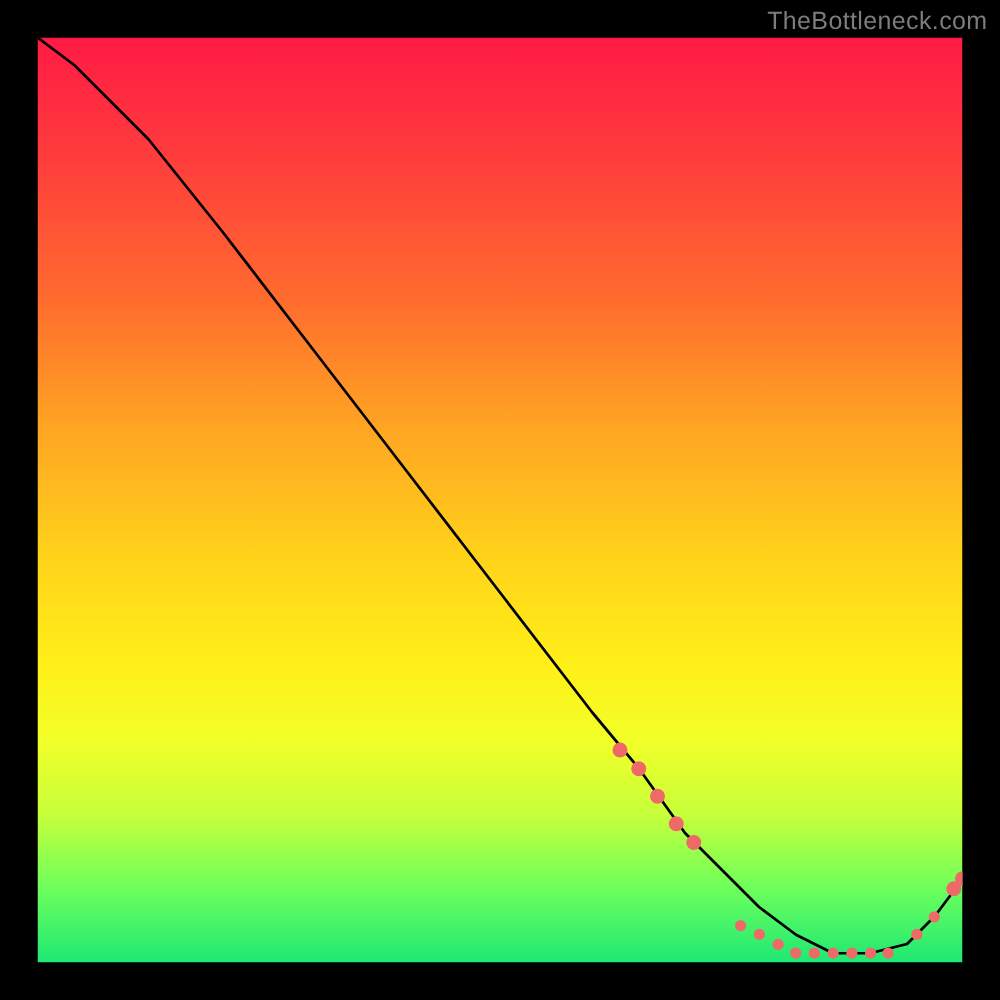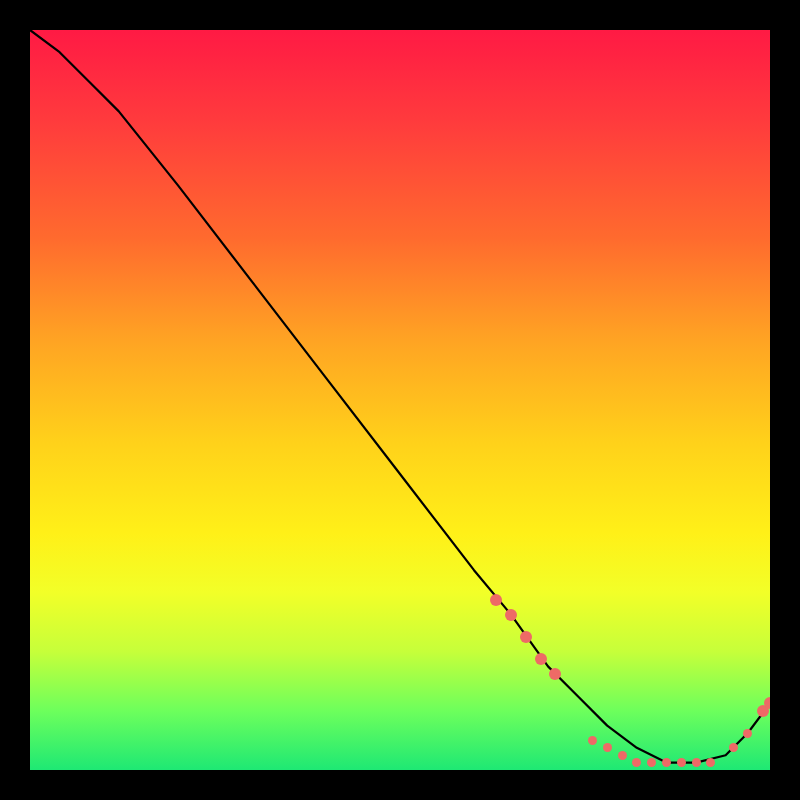--- a/index.html
+++ b/index.html
@@ -73,20 +73,21 @@
     height: 9px;
     margin-left: -4.5px;
     margin-top: -4.5px;
   }
 </style>
 </head>
 <body>
 
 <div class="stage">
 
+  <div class="watermark">TheBottleneck.com</div>
 
   <div class="plot">
     <div class="gradient"></div>
 
     <svg class="curve-svg" viewBox="0 0 740 740" preserveAspectRatio="none">
       <path d="M0.0 0.0 L29.6 22.2 L59.2 51.8 L88.8 81.4 L148.0 155.4 L222.0 251.6 L296.0 347.8 L370.0 444.0 L444.0 540.2 L481.0 584.6 L518.0 636.4 L547.6 666.0 L577.2 695.6 L606.8 717.8 L636.4 732.6 L666.0 732.6 L695.6 725.2 L717.8 703.0 L740.0 673.4" fill="none" stroke="#000" stroke-width="2.2" stroke-linejoin="round" stroke-linecap="round"></path>
     </svg>
 
   <div class="dot" style="left: 466.2px; top: 569.8px;"></div>
       <div class="dot" style="left: 481px; top: 584.6px;"></div>

